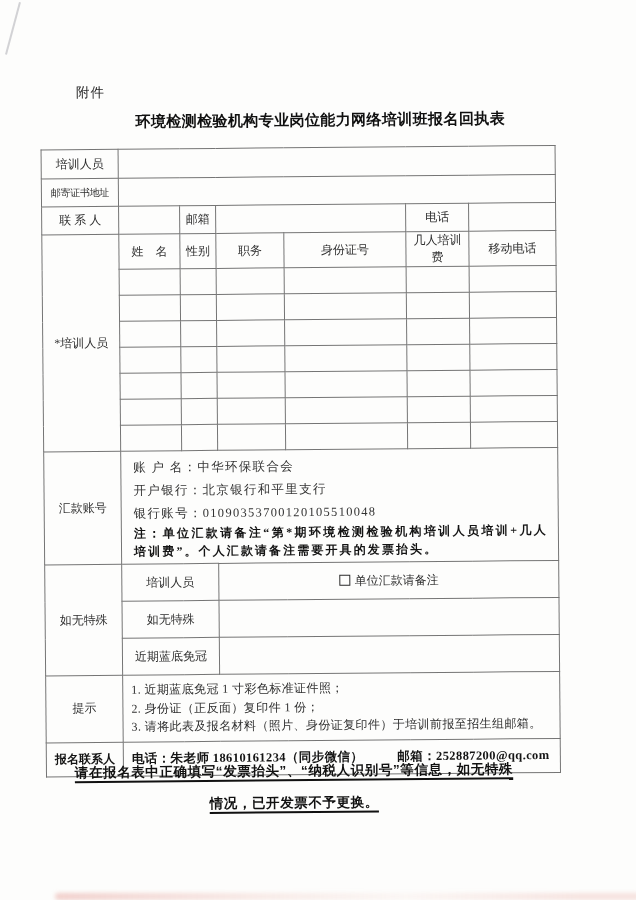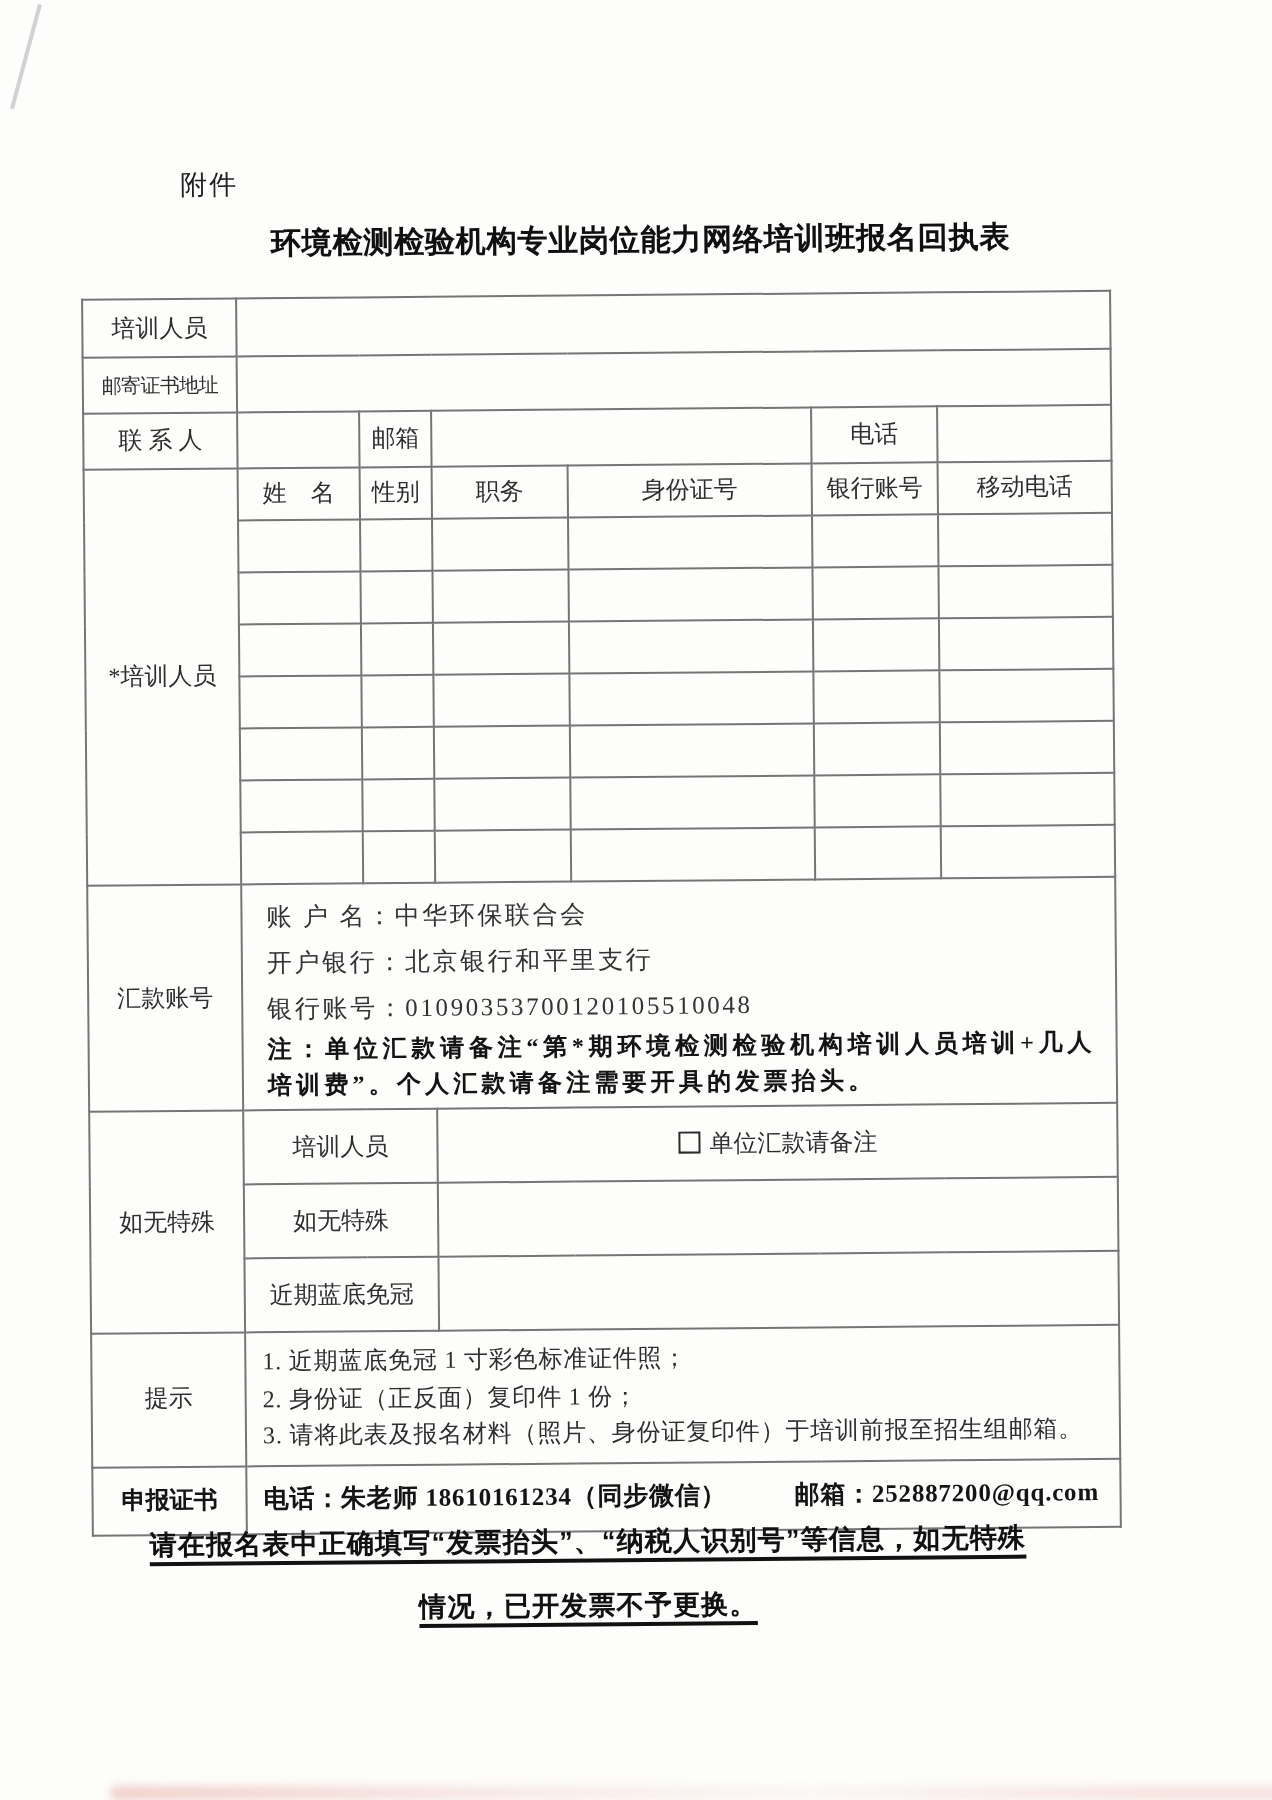--- a/index.html
+++ b/index.html
@@ -11,21 +11,21 @@
     font-family: "Liberation Serif", "DejaVu Serif", serif;
     color: #2e2e2e;
   }
   .stage { position: absolute; inset: 0; background: #fdfdfc; }
   .sheet {
     position: absolute; inset: 0;
     transform: rotate(-0.5deg);
     transform-origin: 318px 430px;
   }
   .attach {
-    position: absolute; left: 93px; top: 82px;
+    position: absolute; left: 79px; top: 82px;
     font-size: 13.5px; letter-spacing: 1px; color: #222;
   }
   .title {
     position: absolute; left: 0; top: 111px; width: 636px;
     padding-left: 10px; text-align: center;
     font-size: 15px; font-weight: bold; letter-spacing: 0.4px; color: #101010;
     white-space: nowrap;
   }
   table.form {
     position: absolute; left: 43px; top: 147px; width: 514px;
@@ -136,21 +136,21 @@
           <td colspan="2"></td>
           <td class="lbl">电话</td>
           <td></td>
         </tr>
         <tr class="h26">
           <td class="lbl" rowspan="8">*培训人员</td>
           <td class="lbl">姓　名</td>
           <td class="lbl">性别</td>
           <td class="lbl">职务</td>
           <td class="lbl">身份证号</td>
-          <td class="lbl">银行账号</td>
+          <td class="lbl">几人培训费</td>
           <td class="lbl">移动电话</td>
         </tr>
 
         <tr class="h26">
             <td></td>
             <td></td>
             <td></td>
             <td></td>
             <td></td>
             <td></td>
@@ -229,21 +229,21 @@
         </tr>
         <tr class="h59">
           <td class="lbl">提示</td>
           <td colspan="6" class="tips">
             <div class="tip-line">1. 近期蓝底免冠 1 寸彩色标准证件照；</div>
             <div class="tip-line">2. 身份证（正反面）复印件 1 份；</div>
             <div class="tip-line">3. 请将此表及报名材料（照片、身份证复印件）于培训前报至招生组邮箱。</div>
           </td>
         </tr>
         <tr class="h34">
-          <td class="lbl bold">申报证书</td>
+          <td class="lbl bold">报名联系人</td>
           <td colspan="6" class="signup">
             <div class="signup-wrap">
               <span>电话：朱老师 18610161234（同步微信）</span>
               <span>邮箱：252887200@qq.com</span>
             </div>
           </td>
         </tr>
       </tbody>
     </table>
 

